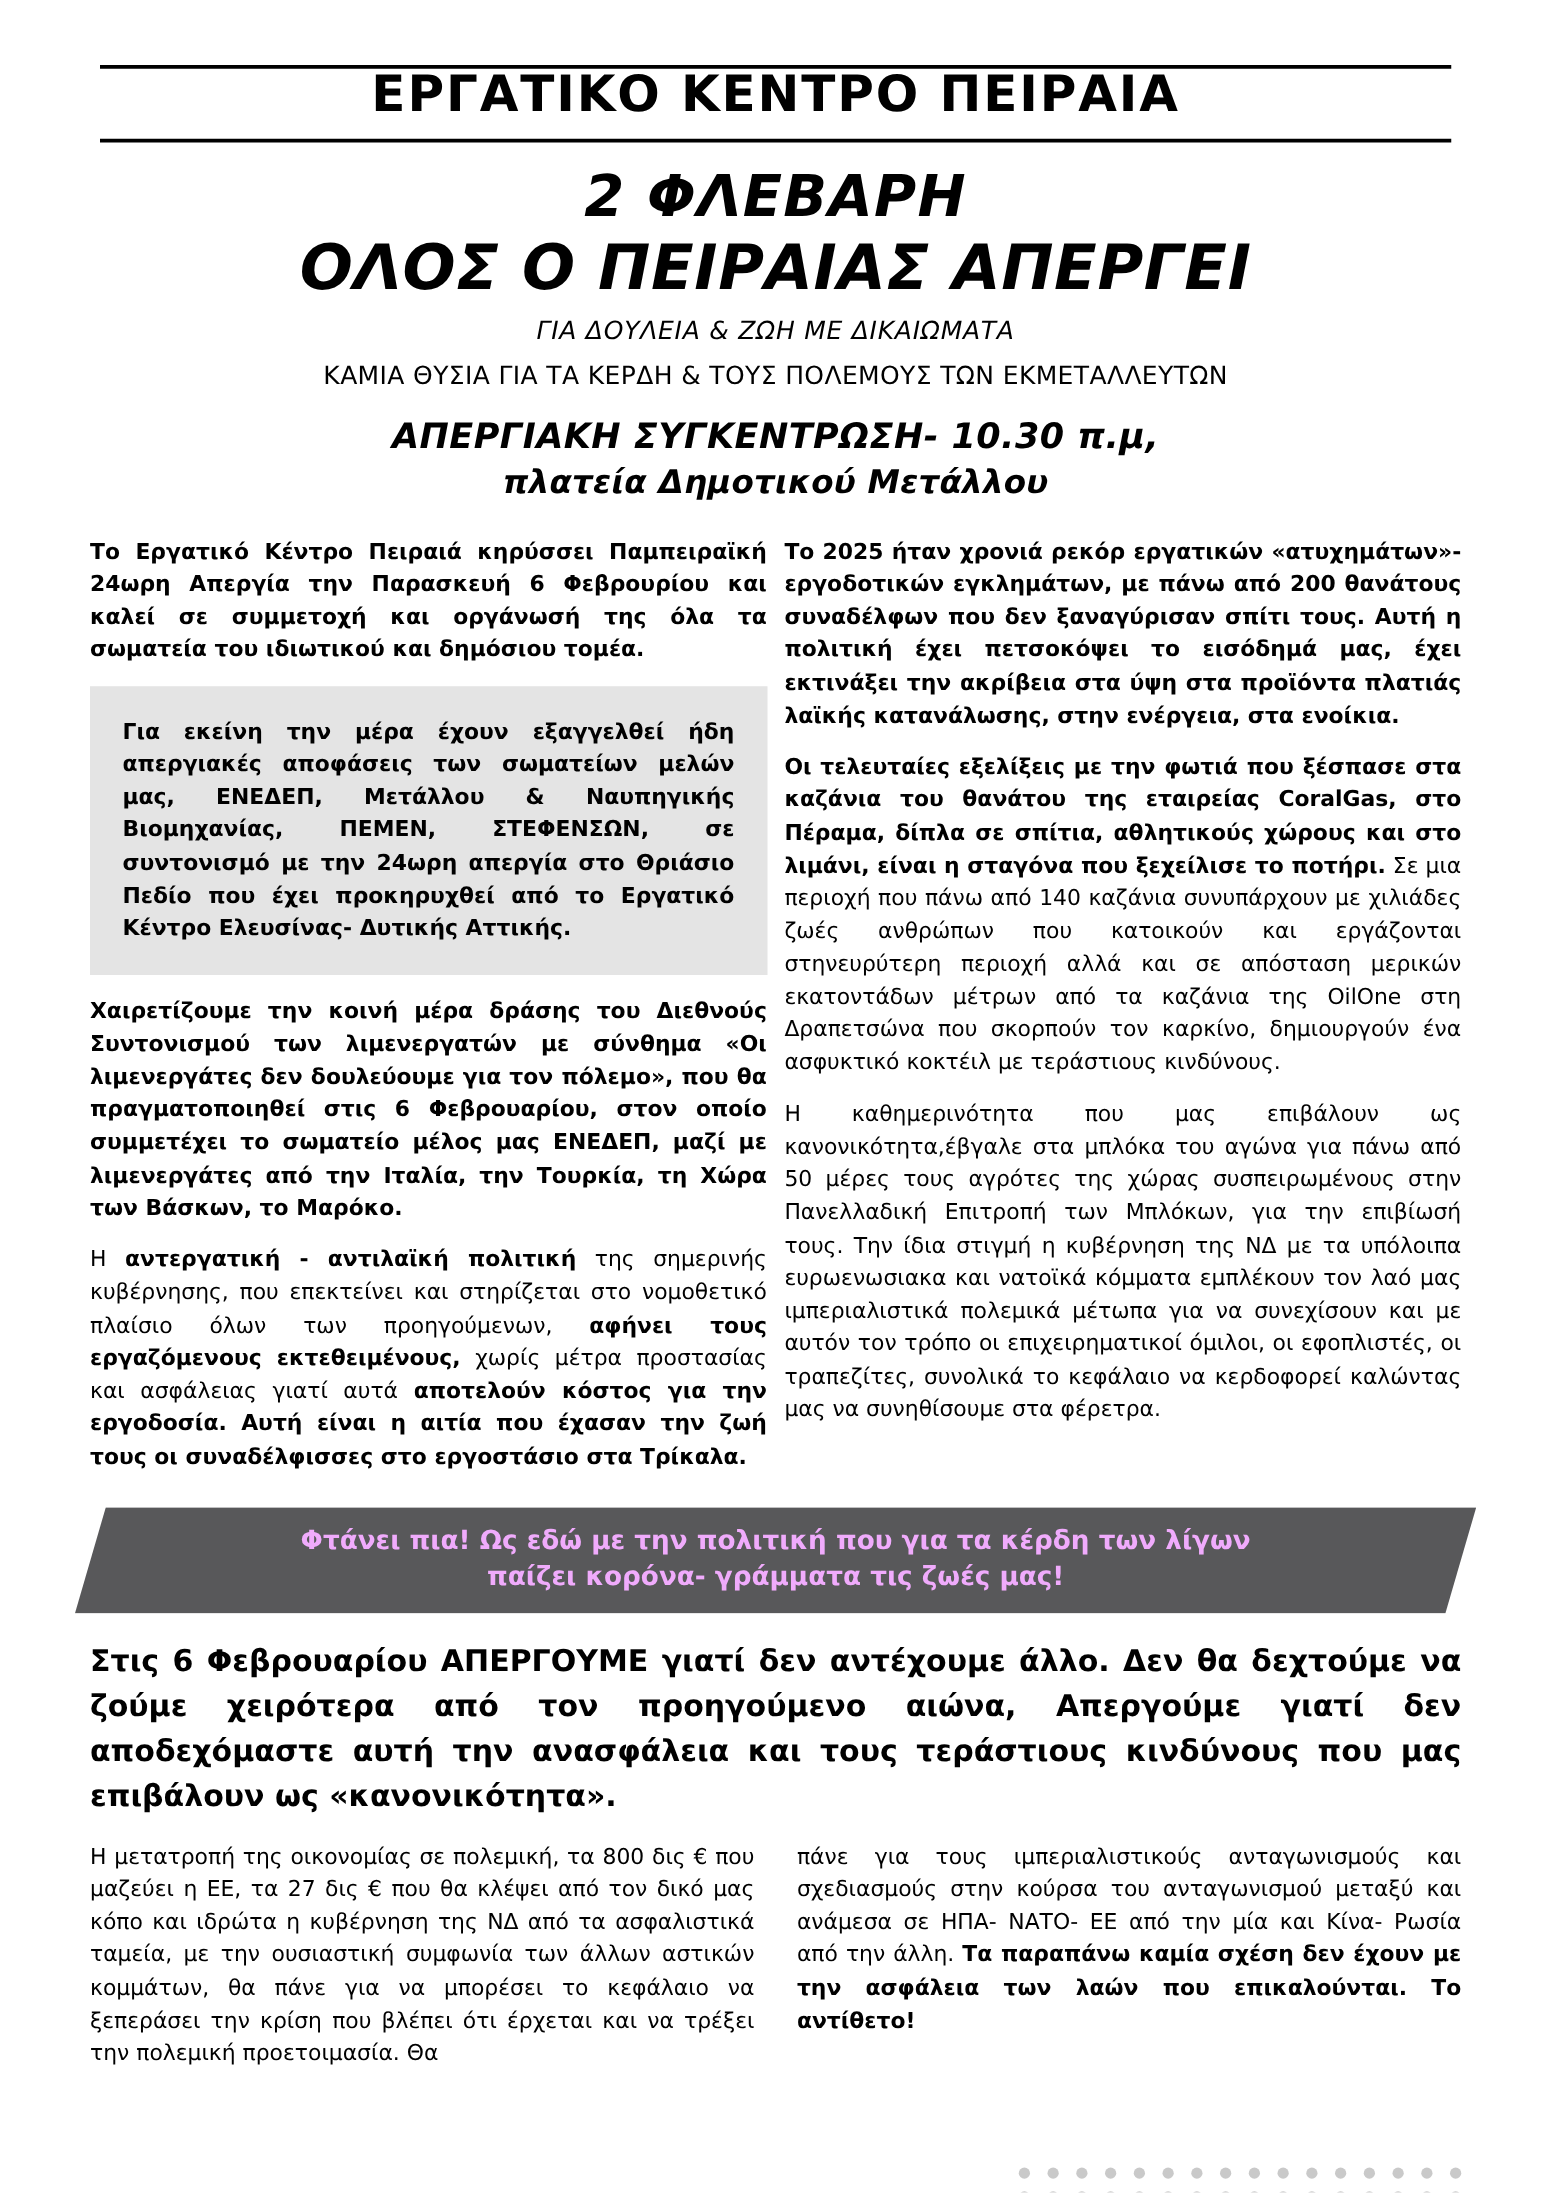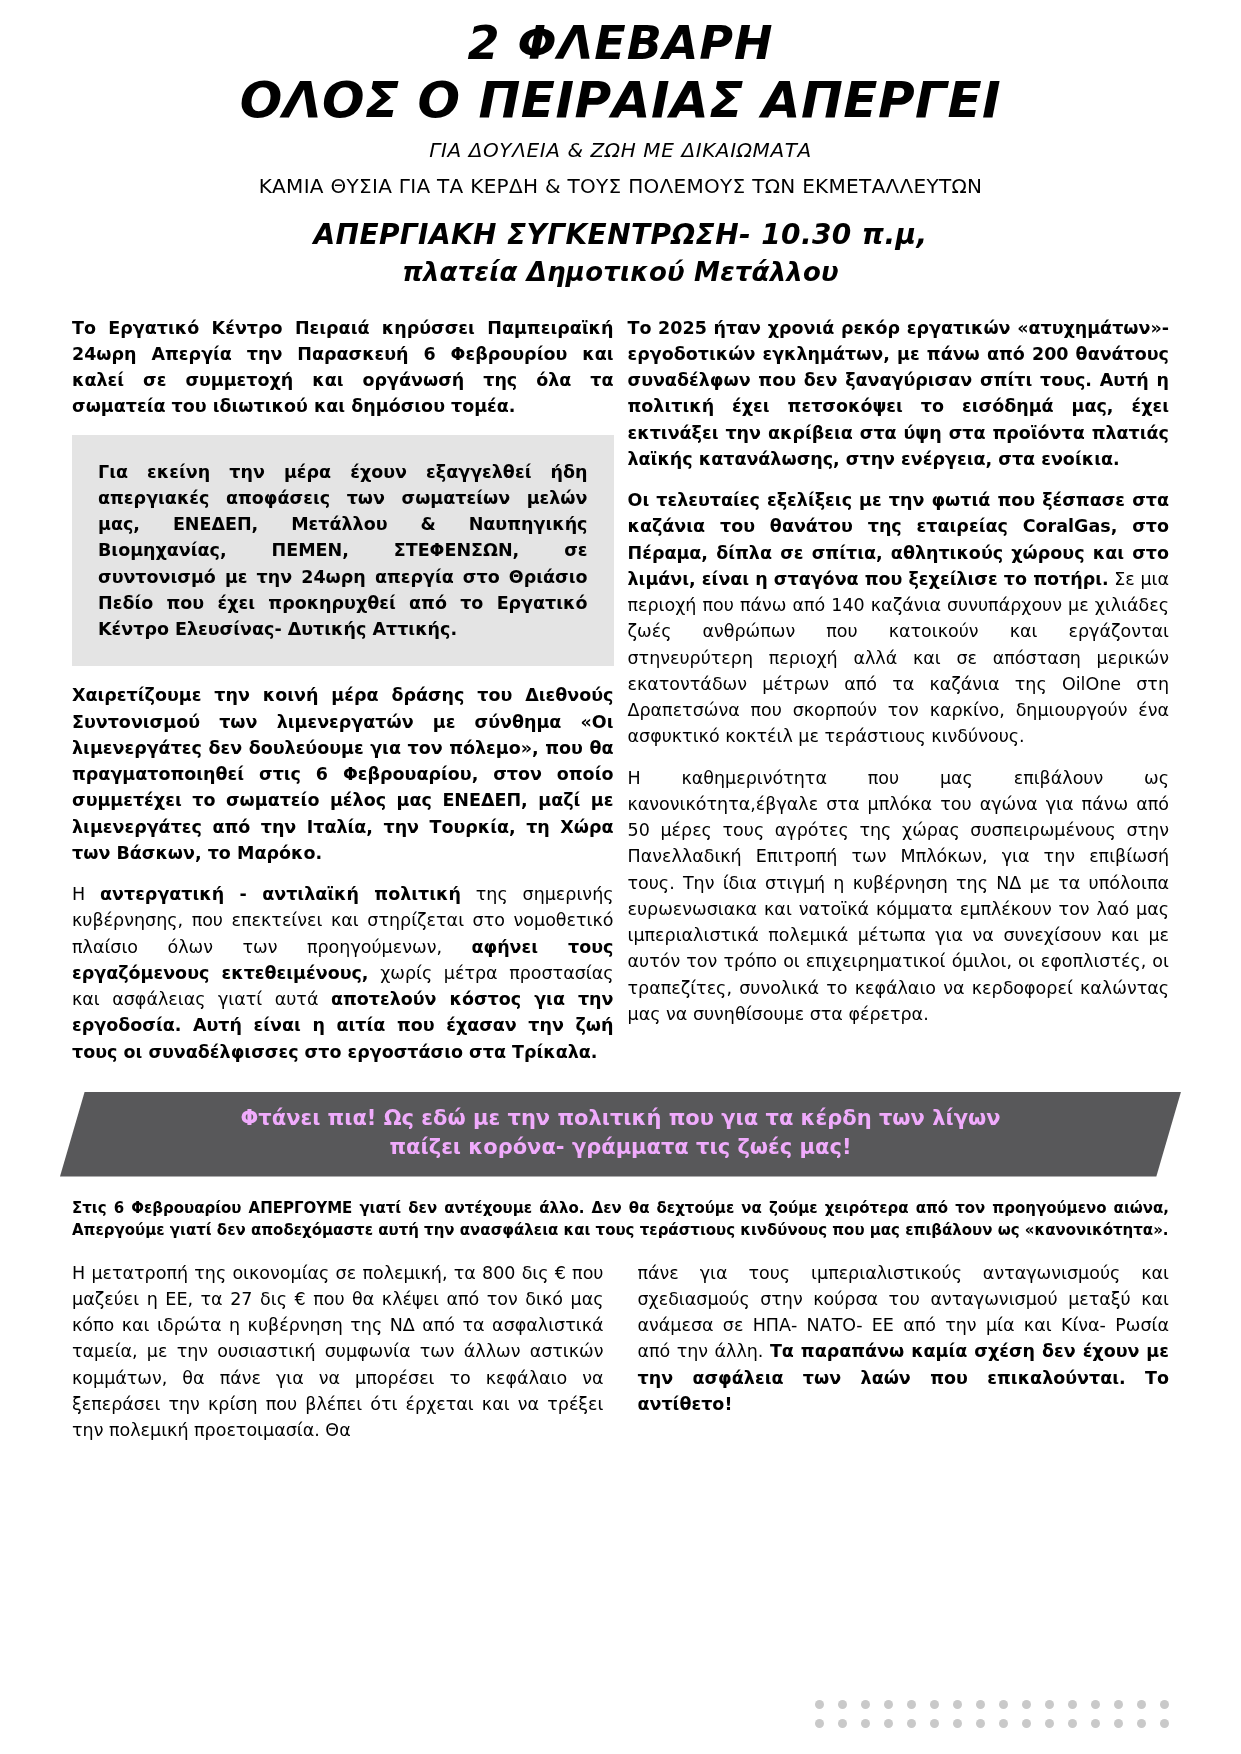--- a/index.html
+++ b/index.html
@@ -134,21 +134,21 @@
     font-weight: bold;
     font-size: 21px;
     line-height: 1.4;
     padding: 12px 70px 14px 70px;
     clip-path: polygon(2.2% 0%, 100% 0%, 97.8% 100%, 0% 100%);
   }
 
   
   .mid-statement {
     margin: 20px 72px 0 72px;
-    font-size: 15px;
+    font-size: 24px;
     font-weight: bold;
     line-height: 1.5;
     text-align: justify;
   }
 
   
   .columns-bottom {
     display: flex;
     gap: 34px;
     margin: 18px 72px 0 72px;
@@ -172,20 +172,25 @@
     height: 9px;
     border-radius: 50%;
     background: #c9c9c9;
   }
 </style>
 </head>
 <body>
 
 <div class="page">
 
+  <div class="masthead">
+    <div class="rule-top"></div>
+    <div class="masthead-title">ΕΡΓΑΤΙΚΟ ΚΕΝΤΡΟ ΠΕΙΡΑΙΑ</div>
+    <div class="rule-under-head"></div>
+  </div>
 
   <div class="headline-block">
     <div class="headline-1">2 ΦΛΕΒΑΡΗ</div>
     <div class="headline-2">ΟΛΟΣ Ο ΠΕΙΡΑΙΑΣ ΑΠΕΡΓΕΙ</div>
     <div class="subhead-1">ΓΙΑ ΔΟΥΛΕΙΑ &amp; ΖΩΗ ΜΕ ΔΙΚΑΙΩΜΑΤΑ</div>
     <div class="subhead-2">ΚΑΜΙΑ ΘΥΣΙΑ ΓΙΑ ΤΑ ΚΕΡΔΗ &amp; ΤΟΥΣ ΠΟΛΕΜΟΥΣ ΤΩΝ ΕΚΜΕΤΑΛΛΕΥΤΩΝ</div>
     <div class="rally-line">ΑΠΕΡΓΙΑΚΗ ΣΥΓΚΕΝΤΡΩΣΗ- 10.30 π.μ,</div>
     <div class="rally-place">πλατεία Δημοτικού Μετάλλου</div>
   </div>
 

